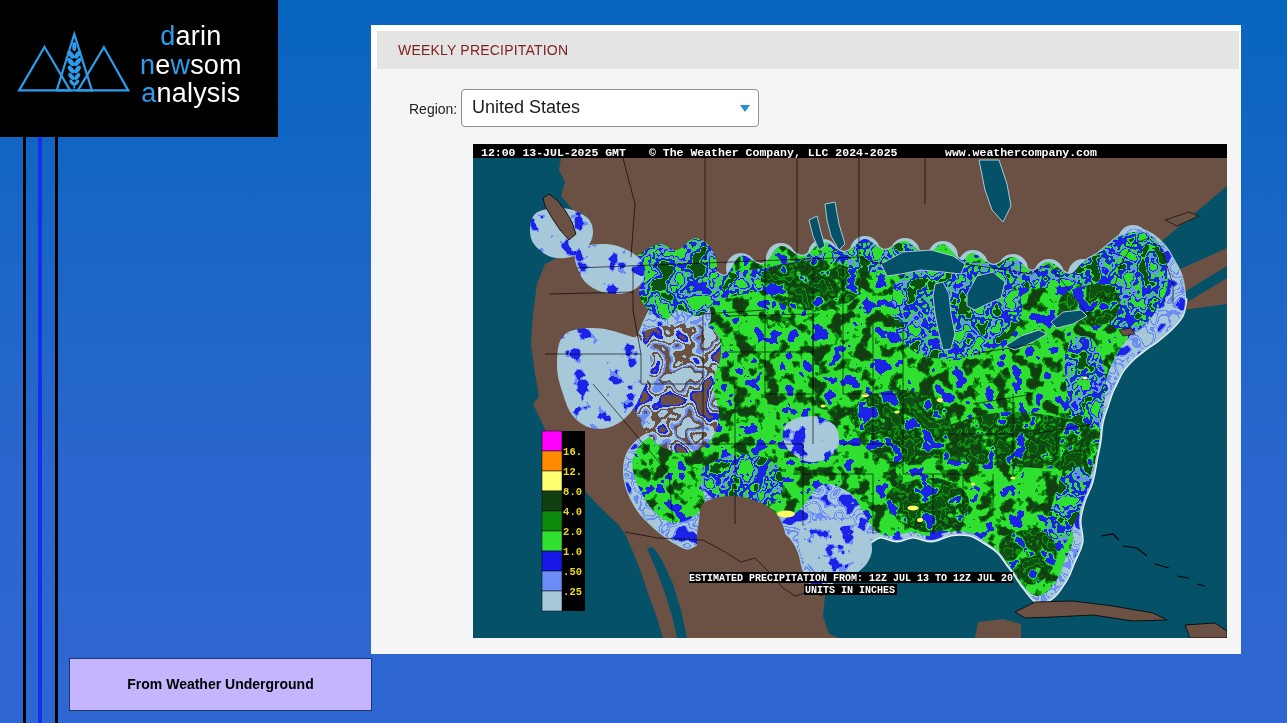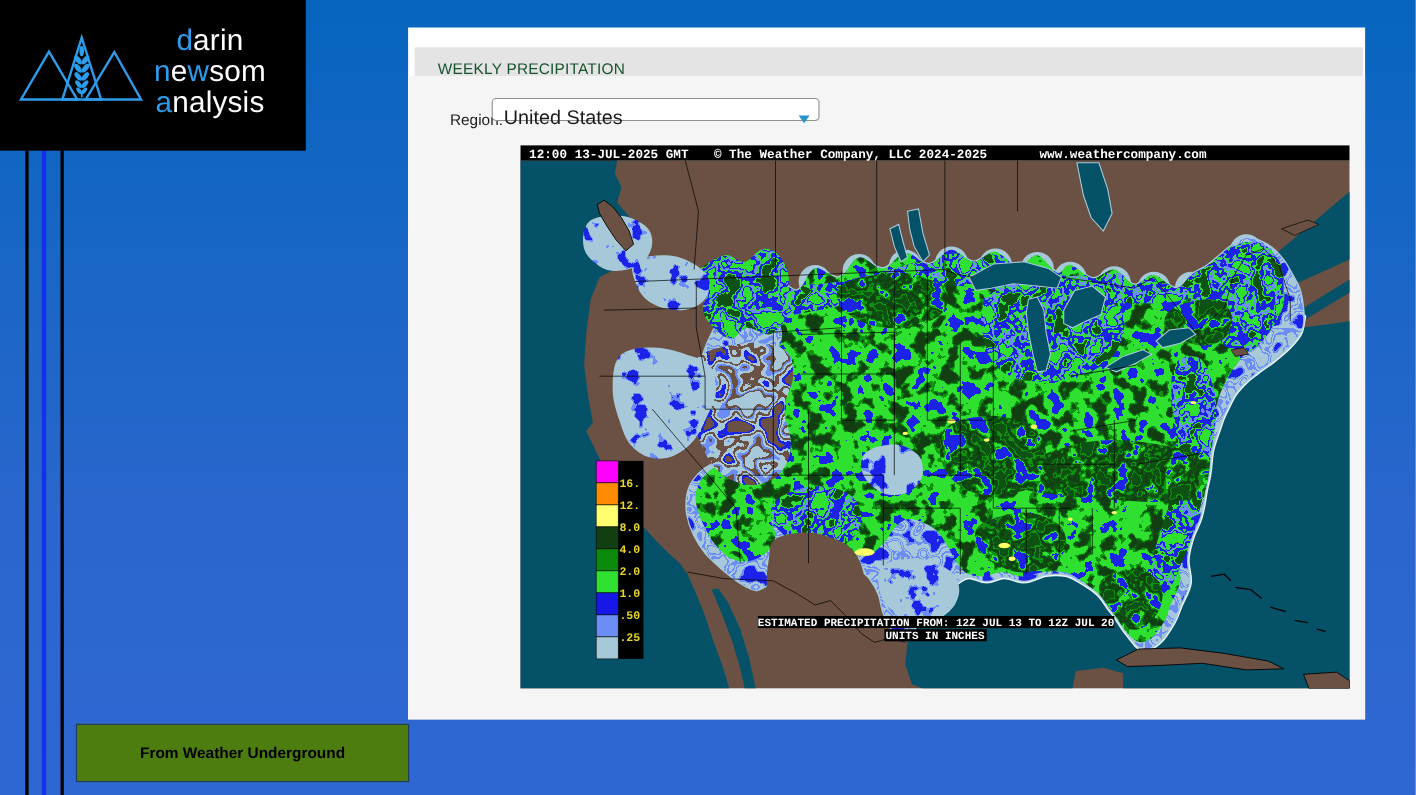--- a/index.html
+++ b/index.html
@@ -9,32 +9,32 @@
   .vline{position:absolute;top:0;height:723px;}
   #vl1{left:23px;width:3px;background:#000;}
   #vl2{left:38px;width:4px;background:#1430ea;}
   #vl3{left:55px;width:3px;background:#000;}
   #logo{position:absolute;left:0;top:0;width:278px;height:137px;background:#000;}
   #logotext{position:absolute;left:140px;top:22px;font-size:27px;line-height:28.5px;
             color:#fff;font-weight:400;letter-spacing:0.2px;text-align:center;}
   #logotext .b{color:#2d9cea;}
   #panel{position:absolute;left:371px;top:25px;width:870px;height:629px;background:#fff;}
   #phead{position:absolute;left:6px;top:6px;width:862px;height:38px;background:#e4e4e4;
-         color:#14532d;font-size:14px;line-height:39px;padding-left:21px;box-sizing:border-box;
-         letter-spacing:0.2px;margin-top:12px;}
+         color:#7f1d1d;font-size:14px;line-height:39px;padding-left:21px;box-sizing:border-box;
+         letter-spacing:0.2px;}
   #pbody{position:absolute;left:0px;top:44px;width:870px;height:585px;background:#f5f5f5;}
   #reglabel{position:absolute;left:38px;top:32px;font-size:14px;color:#1c1c1c;}
-  #select{position:absolute;left:76px;top:20px;width:298px;height:21px;background:#fff;
+  #select{position:absolute;left:90px;top:20px;width:298px;height:38px;background:#fff;
           border:1px solid #8f8f8f;border-radius:4px;box-sizing:border-box;}
   #select .txt{position:absolute;left:10px;top:7px;font-size:18px;color:#1b1b1b;}
   #select .arr{position:absolute;right:8px;top:15px;width:0;height:0;
                border-left:5.5px solid transparent;border-right:5.5px solid transparent;
                border-top:7px solid #2592cc;}
-  #mapwrap{position:absolute;left:473px;top:132px;width:754px;height:370px;}
-  #cream{position:absolute;left:69px;top:658px;width:303px;height:53px;background:#4d7c0f;
+  #mapwrap{position:absolute;left:473px;top:144px;width:754px;height:370px;}
+  #cream{position:absolute;left:69px;top:658px;width:303px;height:53px;background:#c4b5fd;
          border:1.5px solid #1f3864;box-sizing:border-box;text-align:center;
          font-size:14px;font-weight:bold;color:#000;line-height:50px;}
 </style>
 </head>
 <body>
 <div class="vline" id="vl1"></div>
 <div class="vline" id="vl2"></div>
 <div class="vline" id="vl3"></div>
 <div id="logo">
   <svg width="278" height="137" viewBox="0 0 278 137">

